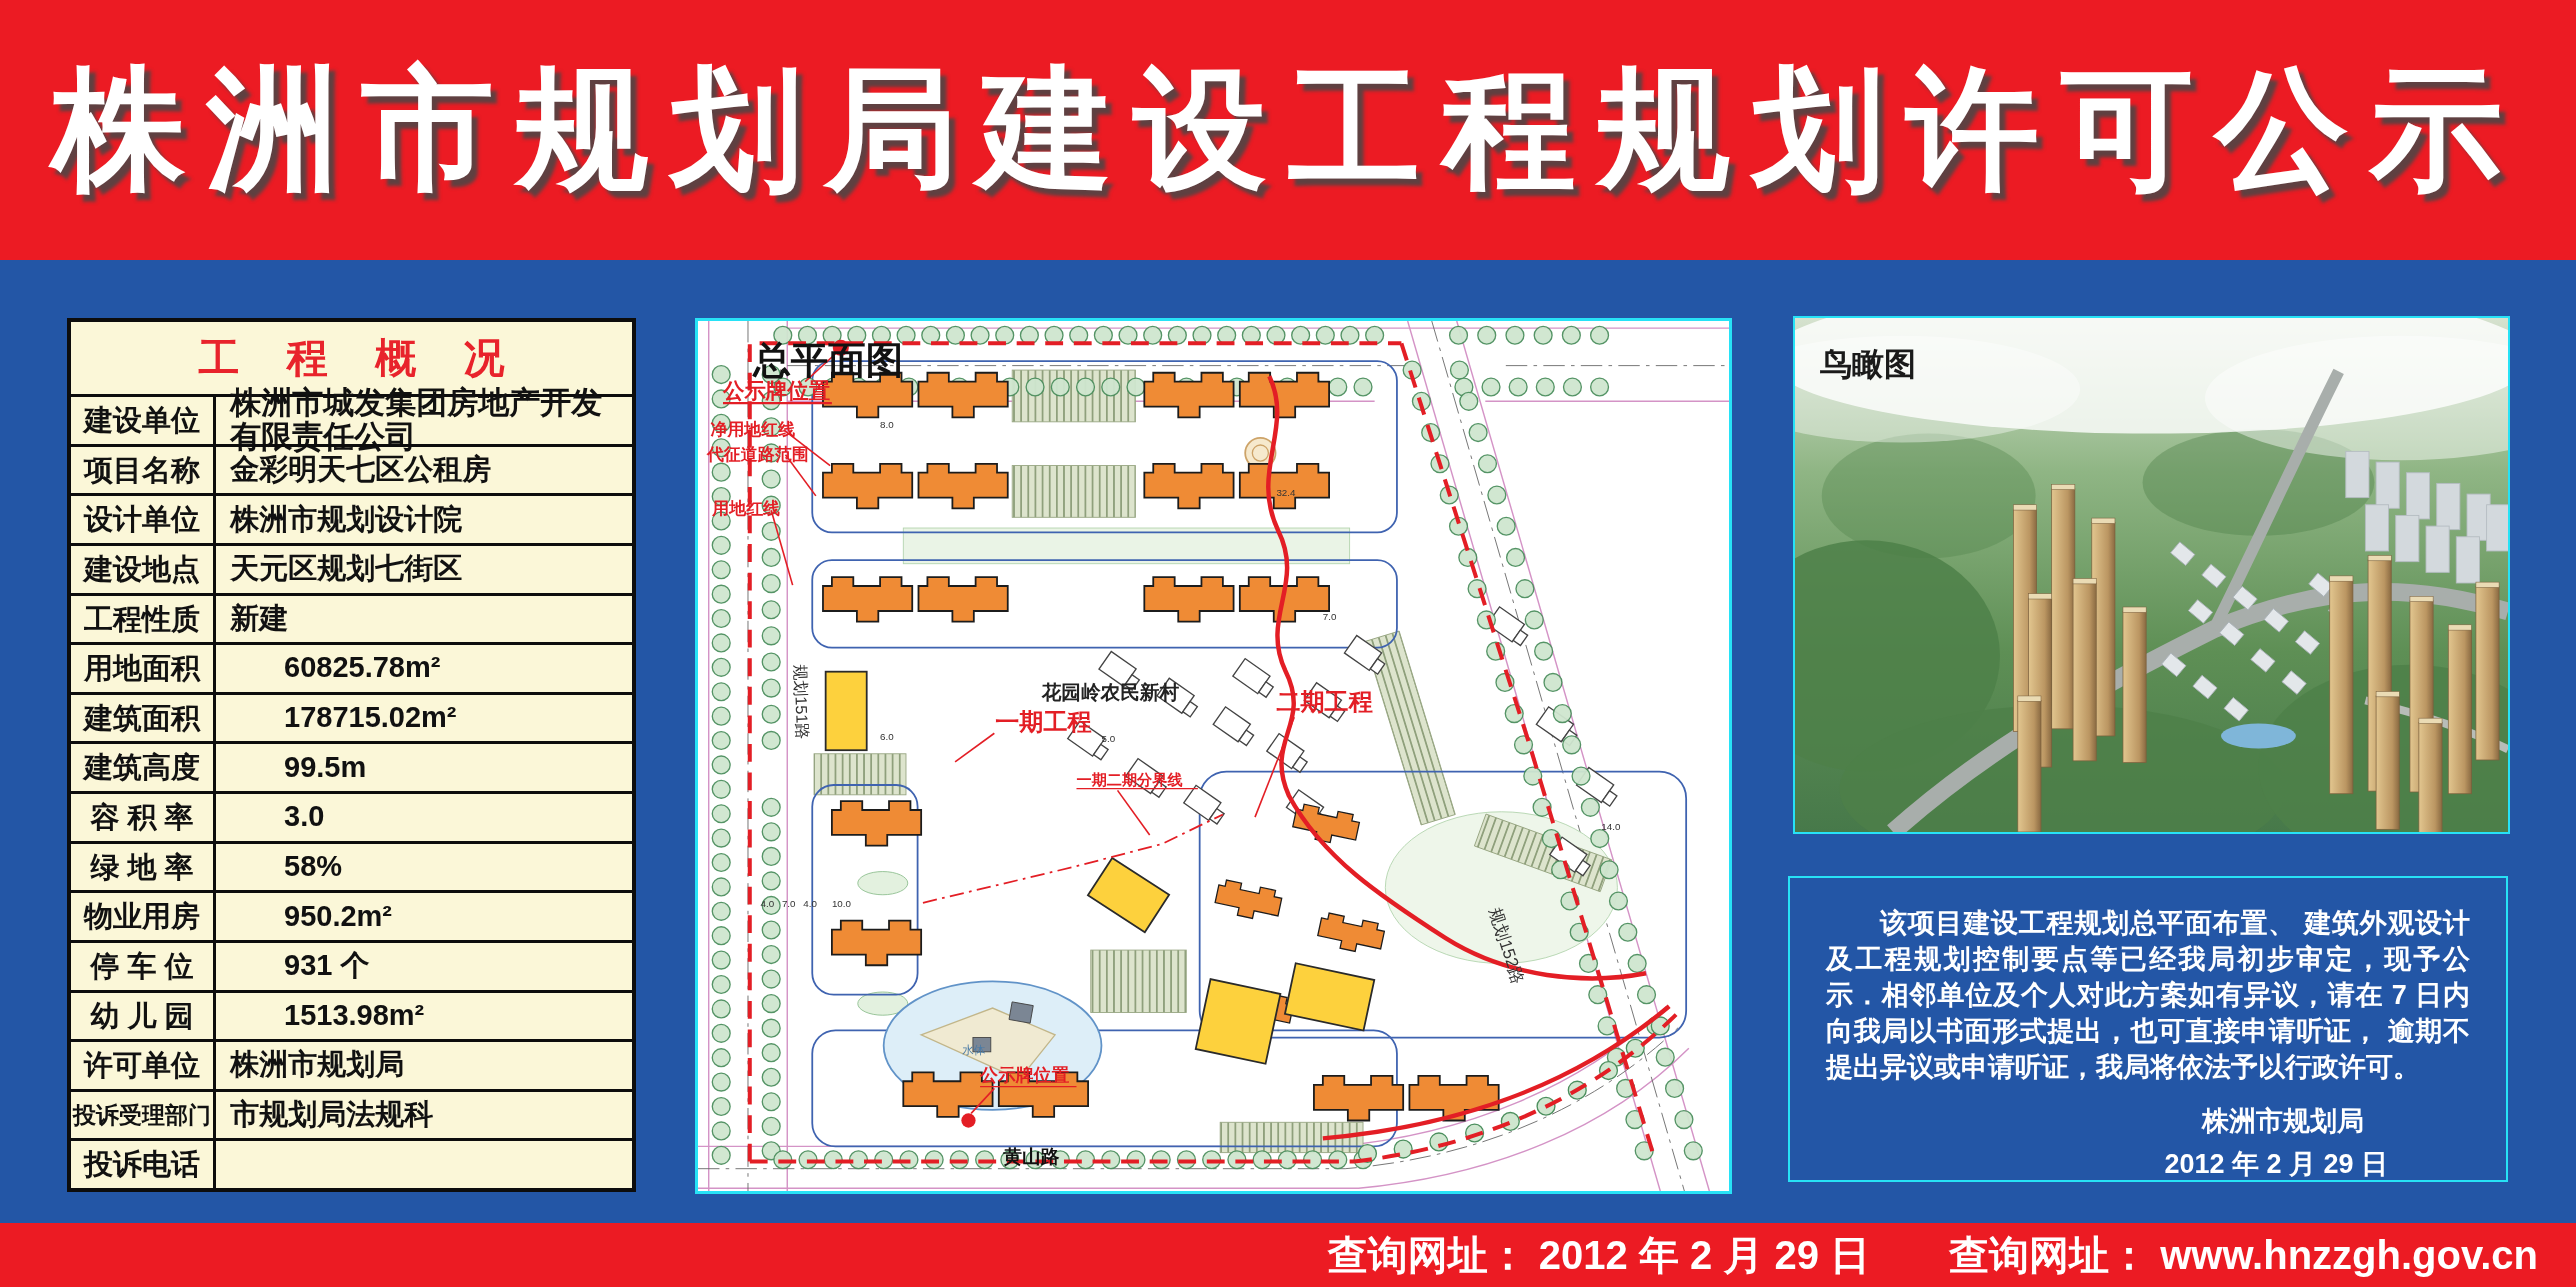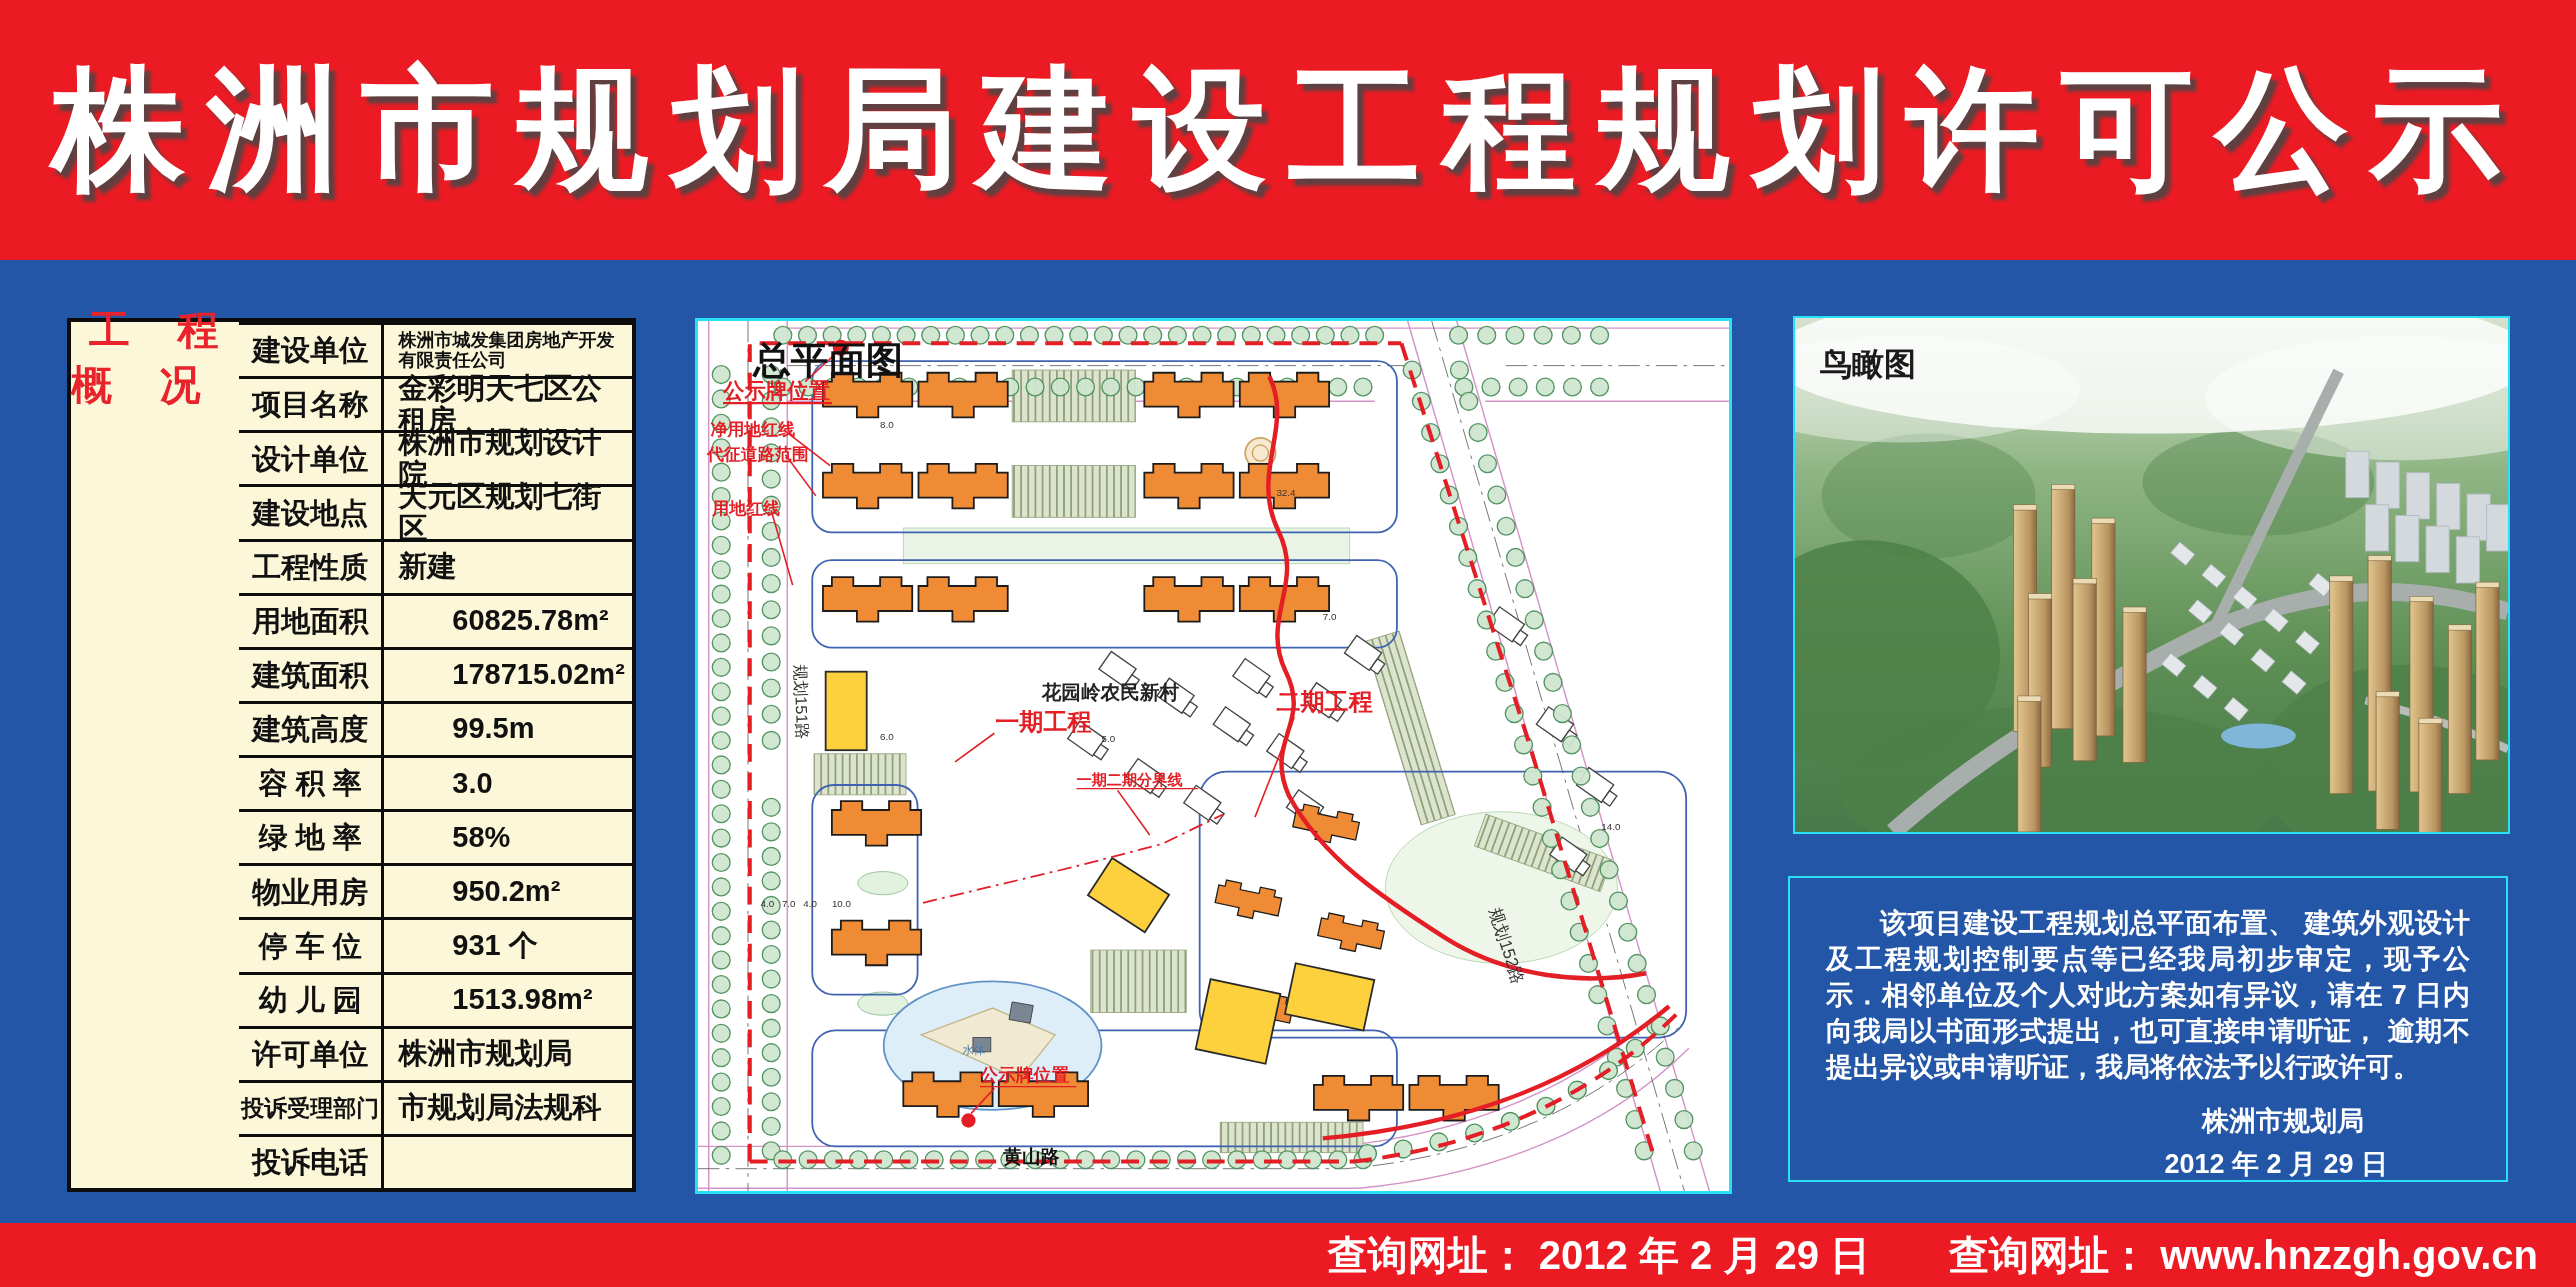--- a/index.html
+++ b/index.html
@@ -16,37 +16,37 @@
   }
   .header h1{
     margin:0;color:#ffffff;font-size:133px;font-weight:900;white-space:nowrap;
     letter-spacing:21.5px;text-shadow:6.3px 7.2px 3.6px rgba(75,70,70,0.88);
   }
   
   .body-area{position:absolute;left:0;top:260px;width:2576px;height:964px;background:#2356a6;}
   
   .table-panel{
     position:absolute;left:67px;top:58px;width:569px;height:874px;
-    background:#fbf7d8;border:4.5px solid #0d0d0d;display:flex;flex-direction:row;
+    background:#fbf7d8;border:4.5px solid #0d0d0d;display:flex;flex-direction:column;
   }
   .t-title{
     height:72px;display:flex;align-items:center;justify-content:center;
     color:#e8232b;font-size:41px;font-weight:900;letter-spacing:18px;text-indent:18px;
   }
   .t-rows{flex:1;display:flex;flex-direction:column;}
   .t-row{flex:1;display:flex;border-top:3.6px solid #0d0d0d;min-height:0;}
   .t-lab{
     width:145px;border-right:3.6px solid #0d0d0d;display:flex;align-items:center;justify-content:center;
     font-size:29px;font-weight:800;color:#111;text-align:center;line-height:1.05;padding:0 1.8px;
   }
   .t-val{
     flex:1;display:flex;align-items:center;padding-left:14.3px;padding-right:7.2px;
     font-size:29px;font-weight:800;color:#111;line-height:1.1;white-space:pre-wrap;
   }
-  .t-row:nth-child(1) .t-val{font-size:18px;}
+  .t-row:nth-child(1) .t-val{font-size:31px;}
   .t-row:nth-child(15) .t-lab{font-size:23px;}
   .t-row:nth-child(n+6):nth-child(-n+13) .t-val{padding-left:68px;}
   
   .plan-panel{
     position:absolute;left:695px;top:58px;width:1037px;height:876px;
     background:#ffffff;border:3.6px solid #27e2f6;
   }
   .plan-panel svg{width:100%;height:100%;display:block;}
   
   .photo-panel{

